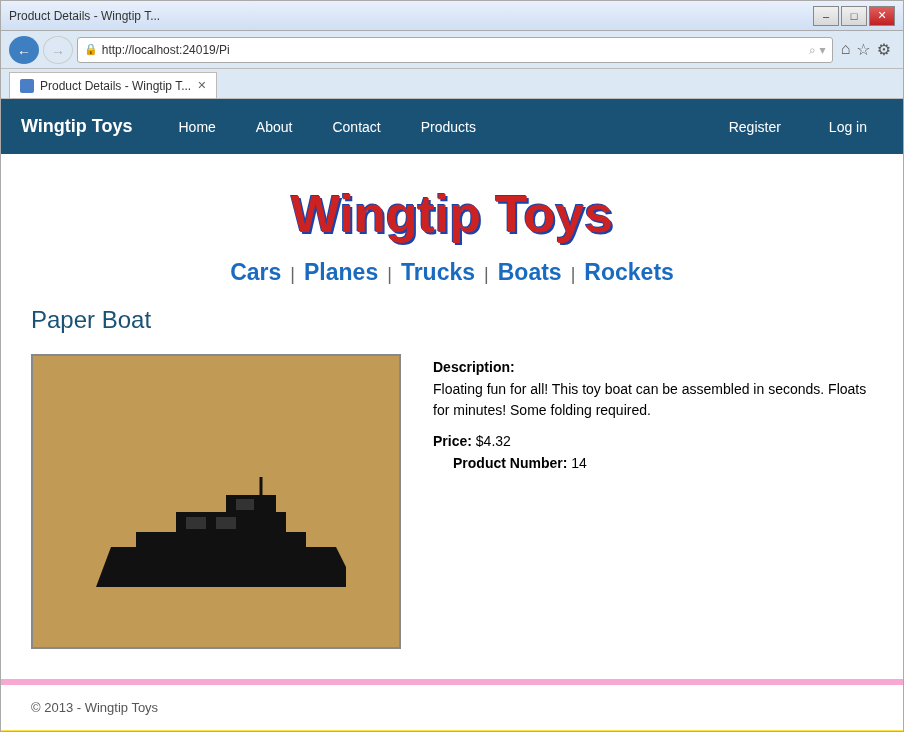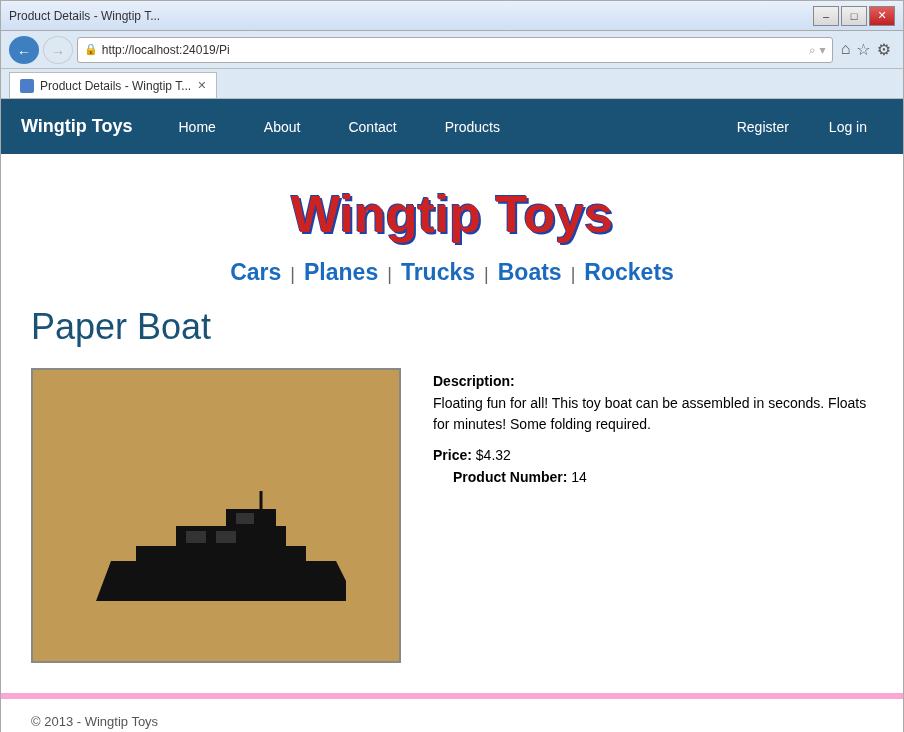--- a/index.html
+++ b/index.html
@@ -147,33 +147,33 @@
       padding: 0 20px;
     }
     .navbar-brand {
       color: white;
       font-size: 18px;
       font-weight: bold;
       margin-right: 30px;
     }
     .navbar-links {
       display: flex;
-      gap: 16px;
+      gap: 8px;
       flex: 1;
     }
     .nav-link {
       color: white;
       text-decoration: none;
       padding: 0 16px;
       font-size: 14px;
       cursor: pointer;
     }
     .navbar-right {
       display: flex;
-      gap: 8px;
+      gap: 16px;
     }
 
     
     .main {
       padding: 10px 30px 30px 30px;
       background: white;
     }
 
     
     .site-logo {
@@ -200,21 +200,21 @@
       font-weight: bold;
       font-size: 23px;
     }
     .category-links span {
       color: #666;
       margin: 0 4px;
     }
 
     
     .product-title {
-      font-size: 36px;
+      font-size: 24px;
       color: #1a5276;
       font-weight: normal;
       margin-bottom: 20px;
     }
 
     
     .product-layout {
       display: flex;
       gap: 32px;
       align-items: flex-start;

